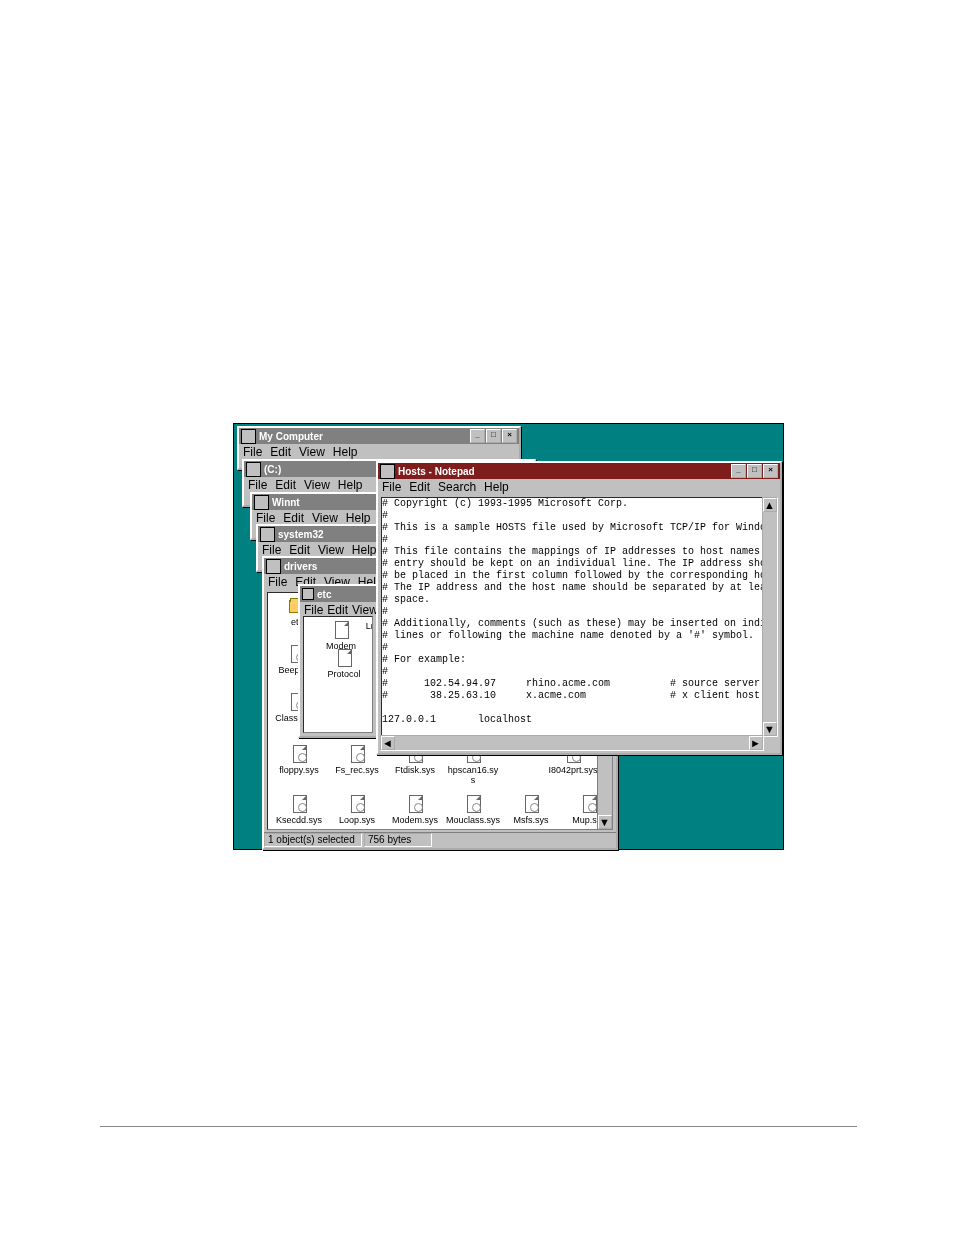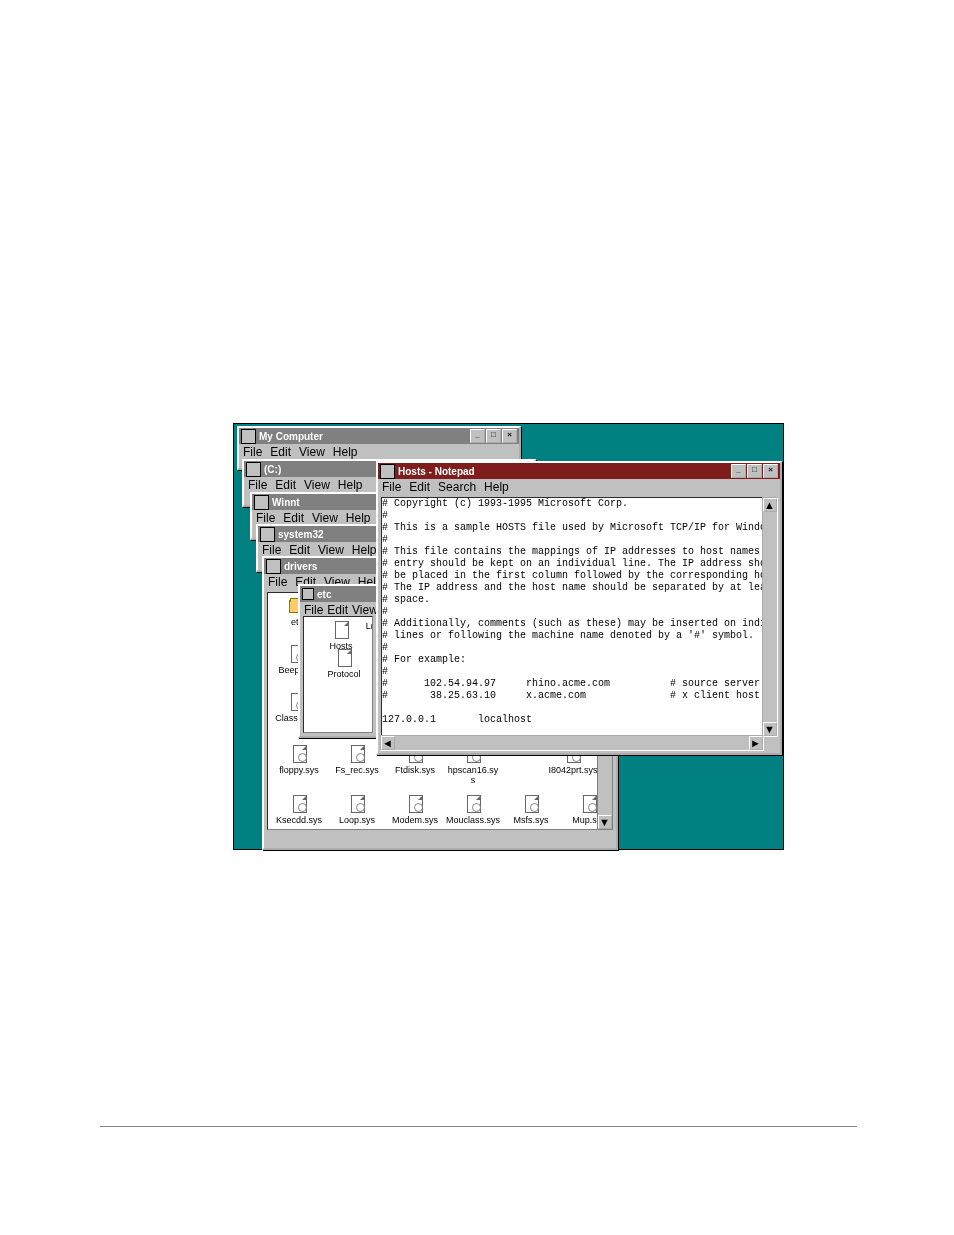--- a/index.html
+++ b/index.html
@@ -211,38 +211,42 @@
               <div class="gear" style="left:8px;top:8px;width:7px;height:7px;border-width:1px"></div>
             </div>
             <div>Mup.sys</div>
           </div>
         </div>
       <div style="position:absolute;right:0;top:0;bottom:0;width:14px;background:#c0c0c0;border-left:1px solid #808080">
         <div class="sb-btn" style="top:0;left:0">▲</div>
         <div class="sb-btn" style="bottom:0;left:0">▼</div>
       </div>
     </div>
+    <div class="statusbar">
+      <div style="width:90px">1 object(s) selected</div>
+      <div style="width:60px">756 bytes</div>
+    </div>
   </div>
 
   <div class="win" style="left:64px;top:160px;width:76px;height:150px">
     <div class="titlebar tb-inactive">
       <span class="sys-icon" style="width:10px;height:10px"></span>
       <span class="caption">etc</span>
     </div>
     <div class="menubar" style="gap:4px">
       <span>File</span>
       <span>Edit</span>
       <span>View</span>
     </div>
     <div class="client-white" style="top:30px;bottom:3px">
       <div class="file-item" style="width:34px;position:absolute;left:18px;top:2px">
         <div class="ic">
             <div class="docicon"></div>
           </div>
-        <div>Hosts</div>
+        <div>Modem</div>
       </div>
       <div class="file-item" style="width:20px;position:absolute;left:56px;top:2px">
         <div>Lm</div>
       </div>
       <div class="file-item" style="width:40px;position:absolute;left:18px;top:30px">
         <div class="ic">
             <div class="docicon"></div>
           </div>
         <div>Protocol</div>
       </div>

